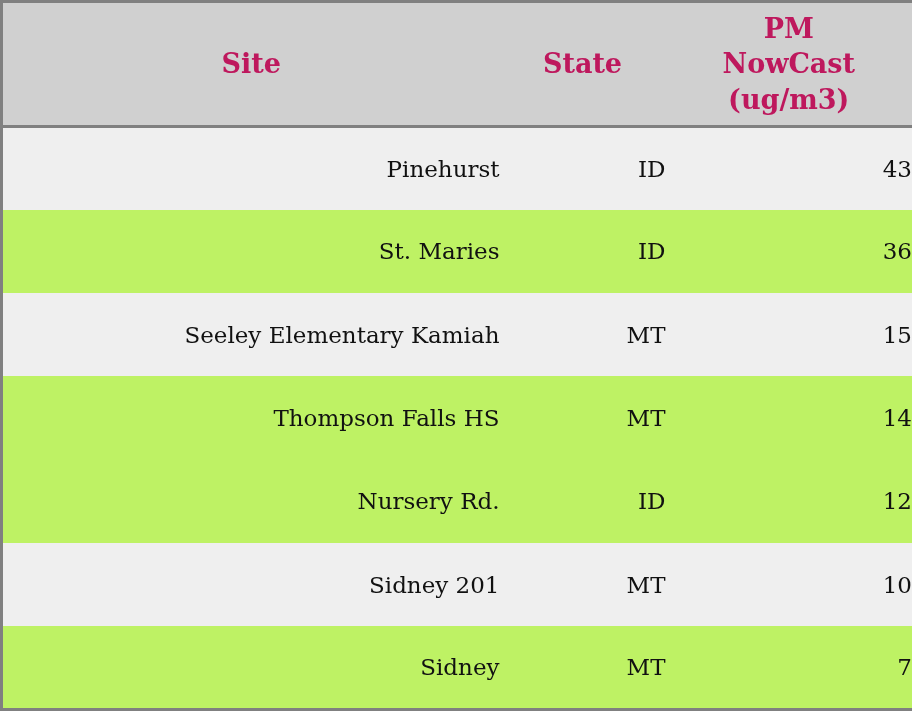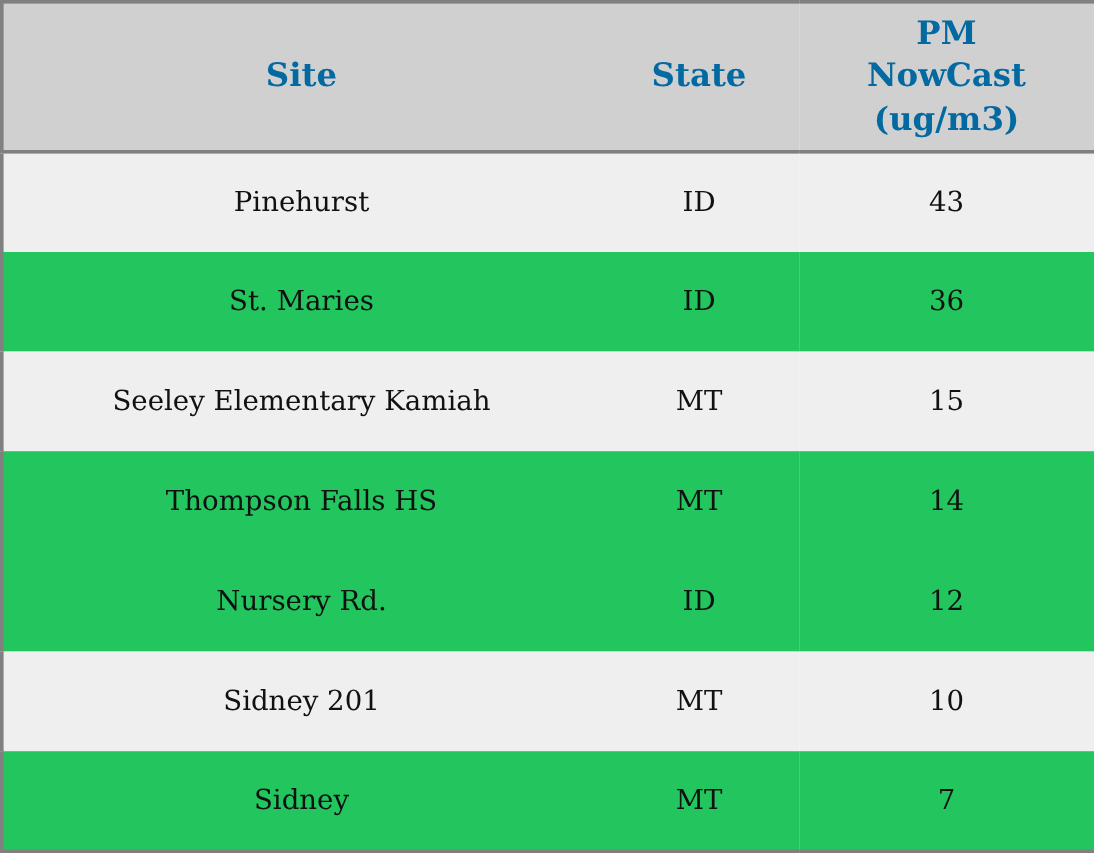--- a/index.html
+++ b/index.html
@@ -26,44 +26,44 @@
   table.data-table col.col-pm    { width: 248px; }
 
   thead tr {
     height: 125px;
   }
   thead th {
     background: #d0d0d0;
     border-bottom: 3px solid #808080;
     font-weight: bold;
     font-size: 27px;
-    color: #0369a1;
+    color: #be185d;
     text-align: center;
     vertical-align: middle;
     padding: 0;
     line-height: 1.32;
   }
   thead th .multiline {
     white-space: pre-line;
     display: inline-block;
   }
   tbody tr {
     height: 58px;
   }
   tbody tr.alt {
     background: #efefef;
   }
   tbody tr.plain {
-    background: #22c55e;
+    background: #bef264;
     margin-top: 18px;
   }
   tbody td {
     font-size: 23px;
     color: #111111;
-    text-align: center;
+    text-align: right;
     vertical-align: middle;
     padding: 0;
     border: none;
   }
 </style>
 </head>
 <body>
 
 <div class="table-wrap">
   <table class="data-table">

